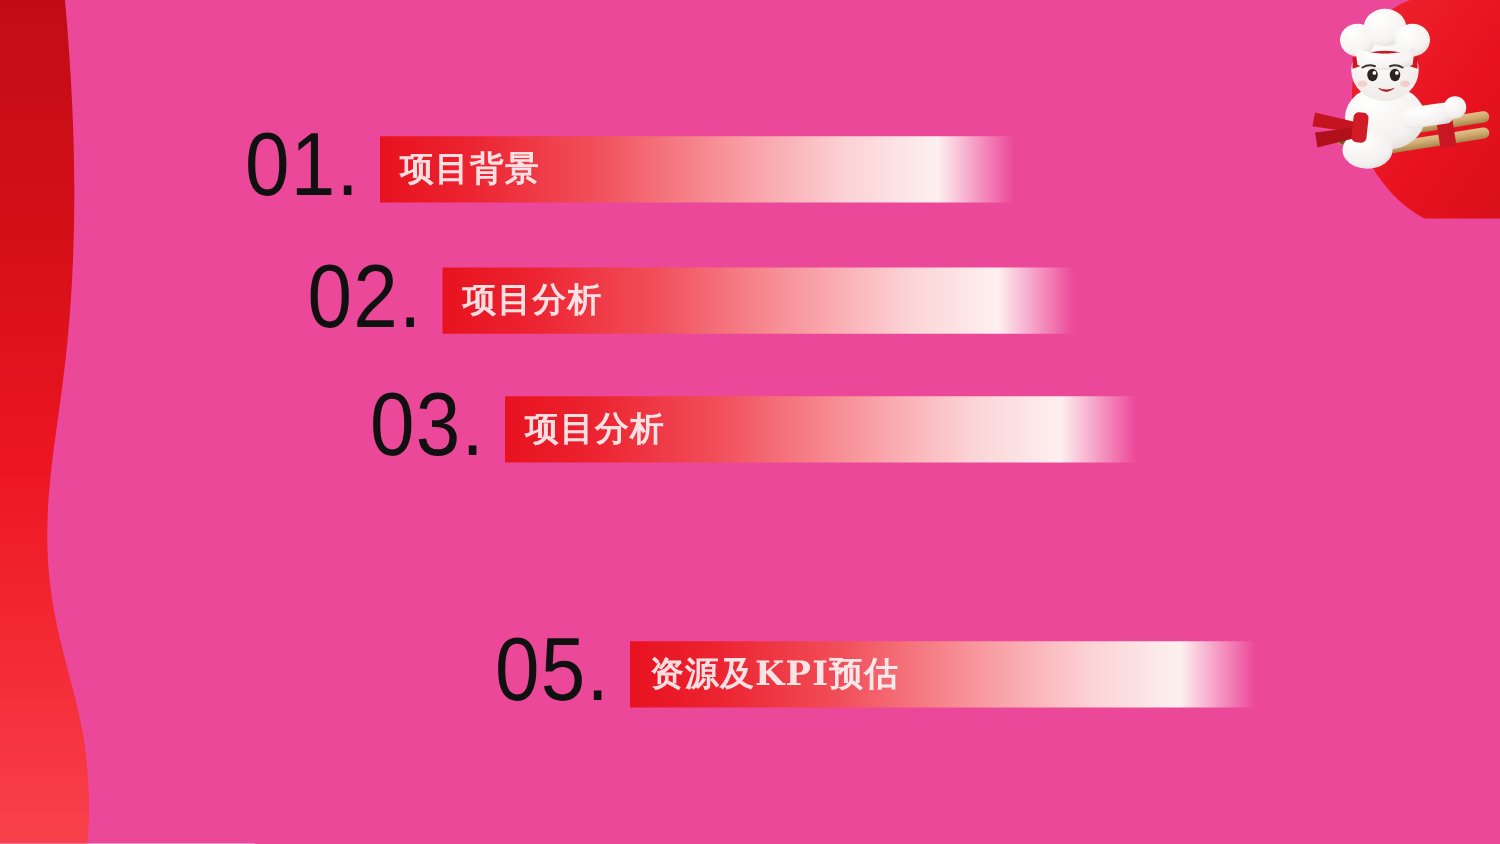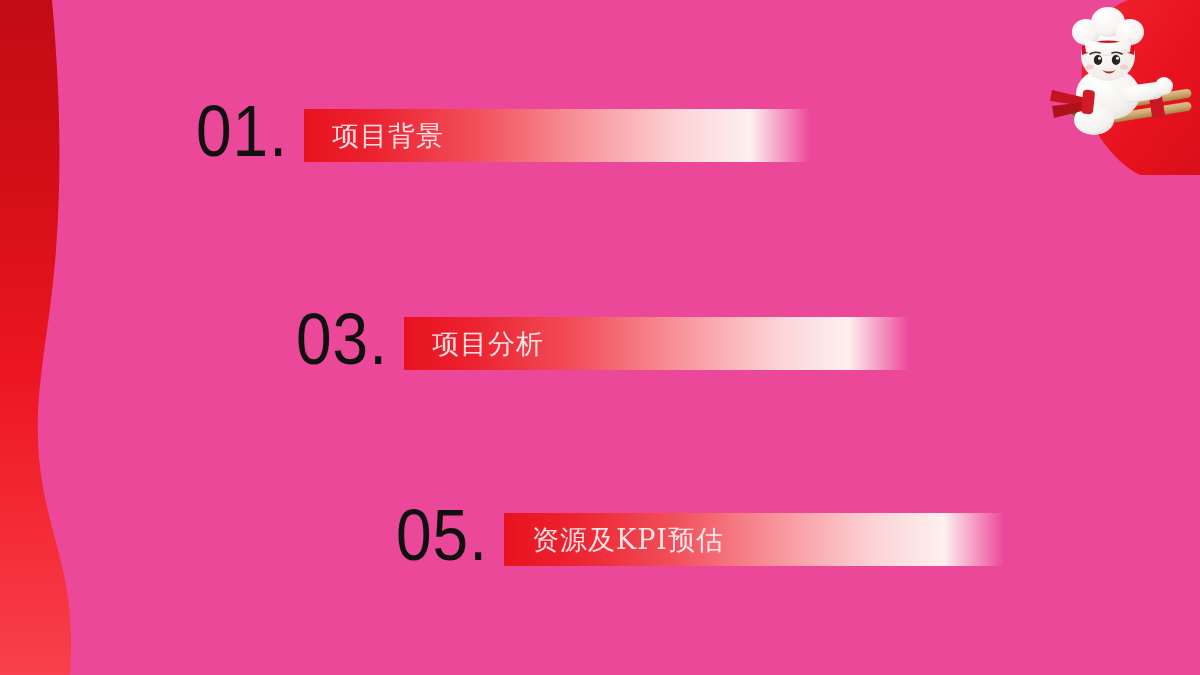--- a/index.html
+++ b/index.html
@@ -84,24 +84,24 @@
         #f8959c 55%,
         #fcd3d6 74%,
         #fdf0ef 88%,
         rgba(255,255,255,0) 100%);
   }
   .row-label {
     font-family: "DejaVu Serif", "Liberation Serif", serif;
     font-size: 27px;
     line-height: 1;
     color: rgba(255,255,255,0.86);
-    padding-left: 28px;
+    padding-left: 16px;
     white-space: nowrap;
     letter-spacing: 1px;
-    font-weight: 400;
+    font-weight: 700;
   }
 
   
   .r1 { left: 196px; top: 92px; }
   .r1 .row-bar { width: 507px; }
 
   .r2 { left: 246px; top: 197px; }
   .r2 .row-bar { width: 505px; }
 
   .r3 { left: 296px; top: 300px; }
@@ -225,20 +225,26 @@
 
   <div class="agenda">
 
     <div class="agenda-row r1">
       <div class="row-number">01.</div>
       <div class="row-bar">
         <div class="row-label">项目背景</div>
       </div>
     </div>
 
+    <div class="agenda-row r2">
+      <div class="row-number">02.</div>
+      <div class="row-bar">
+        <div class="row-label">项目分析</div>
+      </div>
+    </div>
 
     <div class="agenda-row r3">
       <div class="row-number">03.</div>
       <div class="row-bar">
         <div class="row-label">项目分析</div>
       </div>
     </div>
 
 
     <div class="agenda-row r5">

